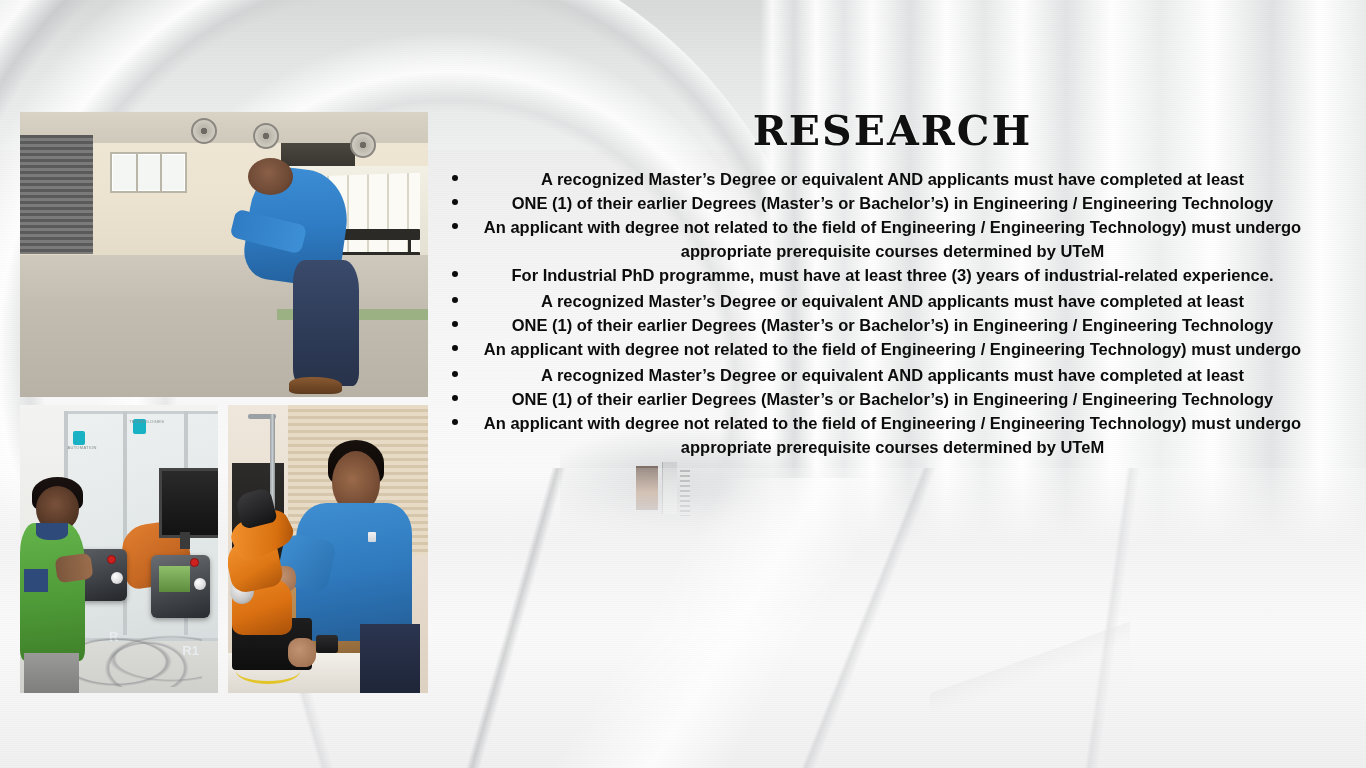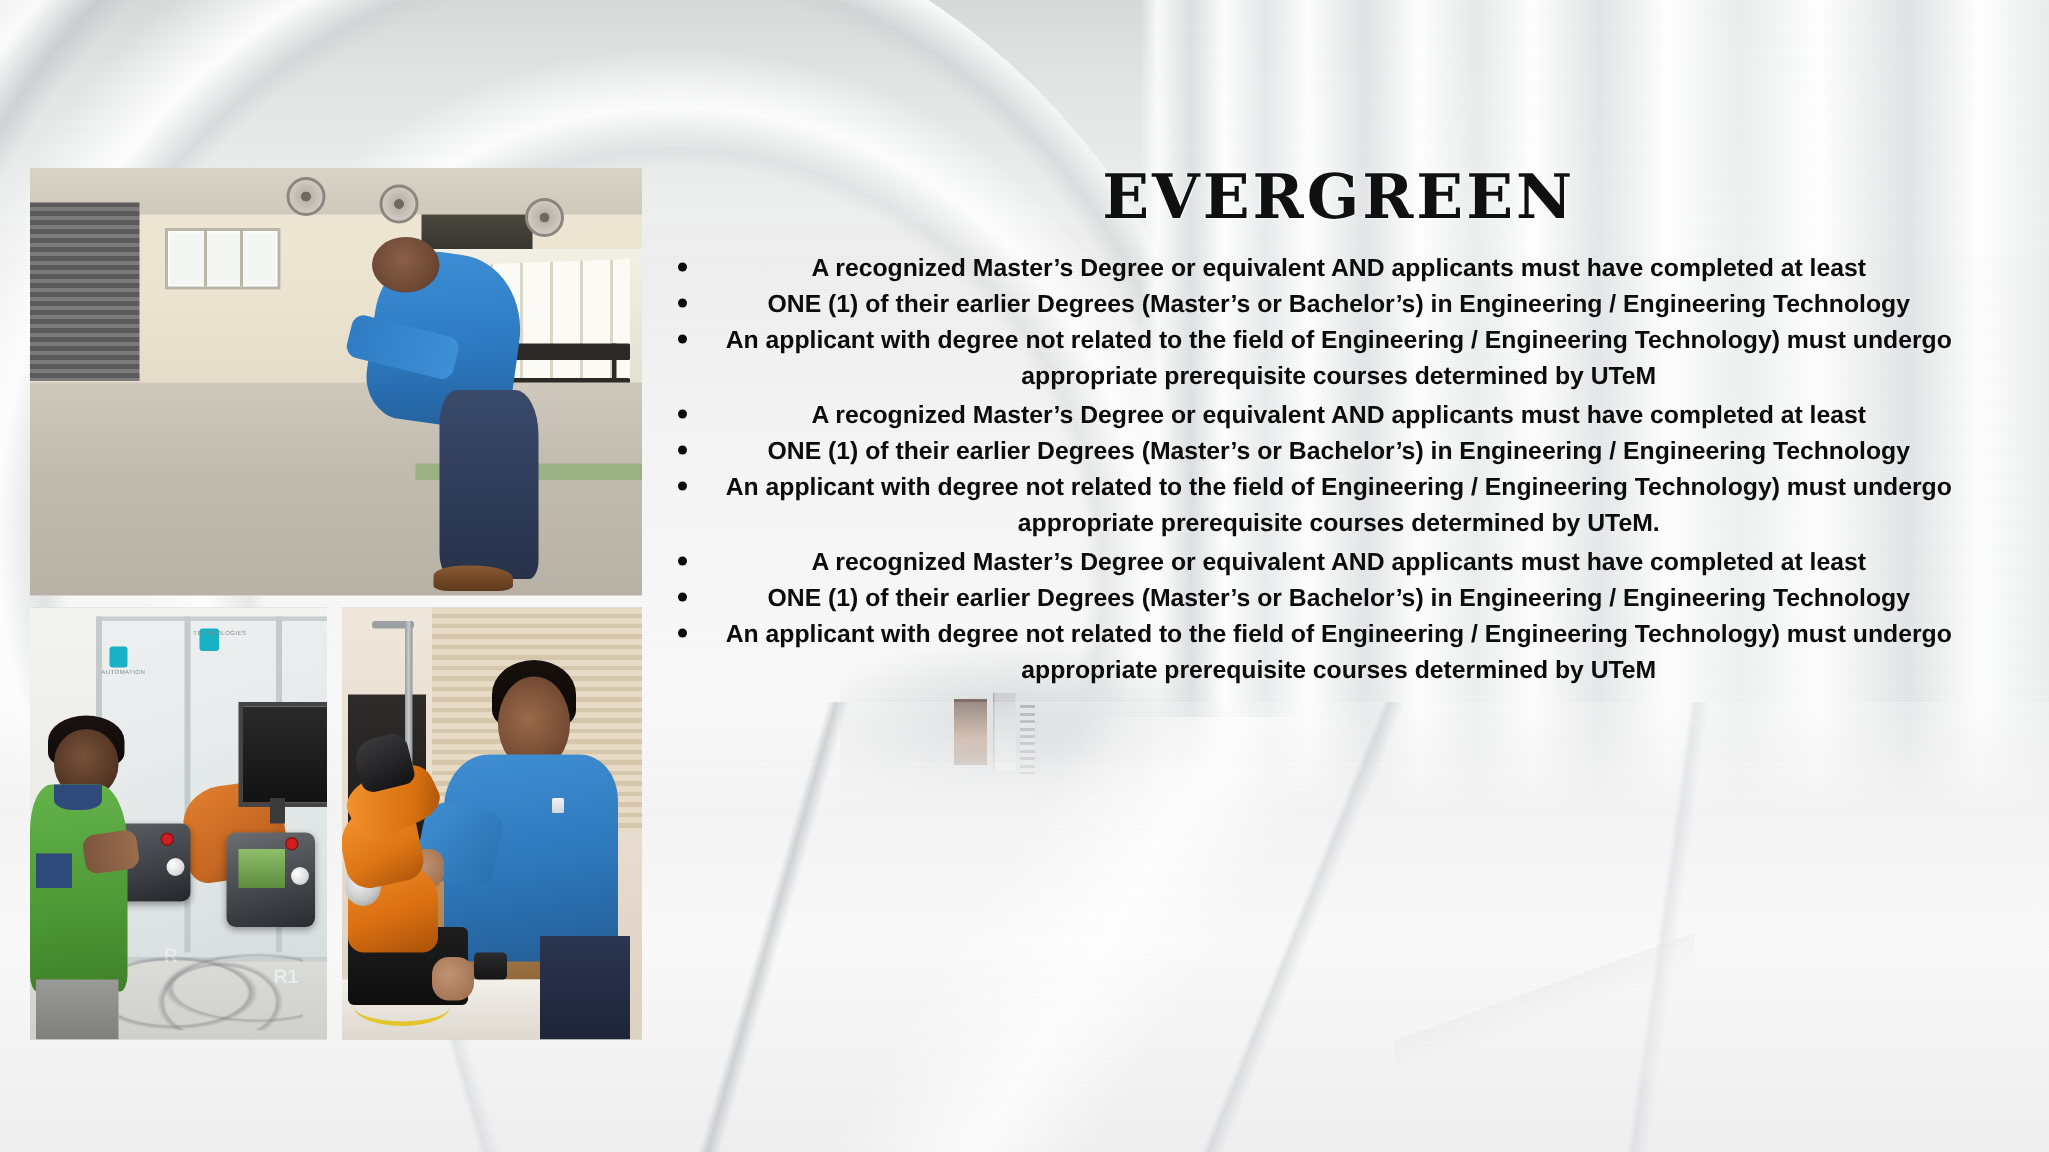--- a/index.html
+++ b/index.html
@@ -718,57 +718,58 @@
     <div class="p3-robot-arm"></div>
     <div class="p3-robot-head"></div>
     <div class="p3-cable"></div>
     <div class="p3-watch"></div>
     <div class="p3-person-hand2"></div>
   </div>
 
   <div class="content">
 
     <div class="section">
-      <div class="heading heading-research">EVERGREEN</div>
+      <div class="heading heading-research">RESEARCH</div>
       <ul class="bullets">
         <li class="bullet-row">
           <span class="dot"></span>
           <span>A recognized Master’s Degree or equivalent AND applicants must have completed at least</span>
         </li>
         <li class="bullet-row">
           <span class="dot"></span>
           <span>ONE (1) of their earlier Degrees (Master’s or Bachelor’s) in Engineering / Engineering Technology</span>
         </li>
         <li class="bullet-row">
           <span class="dot"></span>
           <span>An applicant with degree not related to the field of Engineering / Engineering Technology) must undergo</span>
         </li>
         <li class="bullet-row bullet-cont">
           <span>appropriate prerequisite courses determined by UTeM</span>
         </li>
+        <li class="bullet-row">
+          <span class="dot"></span>
+          <span>For Industrial PhD programme, must have at least three (3) years of industrial-related experience.</span>
+        </li>
       </ul>
     </div>
 
     <div class="section">
       <ul class="bullets">
         <li class="bullet-row">
           <span class="dot"></span>
           <span>A recognized Master’s Degree or equivalent AND applicants must have completed at least</span>
         </li>
         <li class="bullet-row">
           <span class="dot"></span>
           <span>ONE (1) of their earlier Degrees (Master’s or Bachelor’s) in Engineering / Engineering Technology</span>
         </li>
         <li class="bullet-row">
           <span class="dot"></span>
           <span>An applicant with degree not related to the field of  Engineering / Engineering Technology) must undergo</span>
         </li>
-        <li class="bullet-row bullet-cont">
-          <span>appropriate prerequisite courses determined by UTeM.</span>
-        </li>
       </ul>
     </div>
 
     <div class="section">
       <ul class="bullets">
         <li class="bullet-row">
           <span class="dot"></span>
           <span>A recognized Master’s Degree or equivalent AND applicants must have completed at least</span>
         </li>
         <li class="bullet-row">

